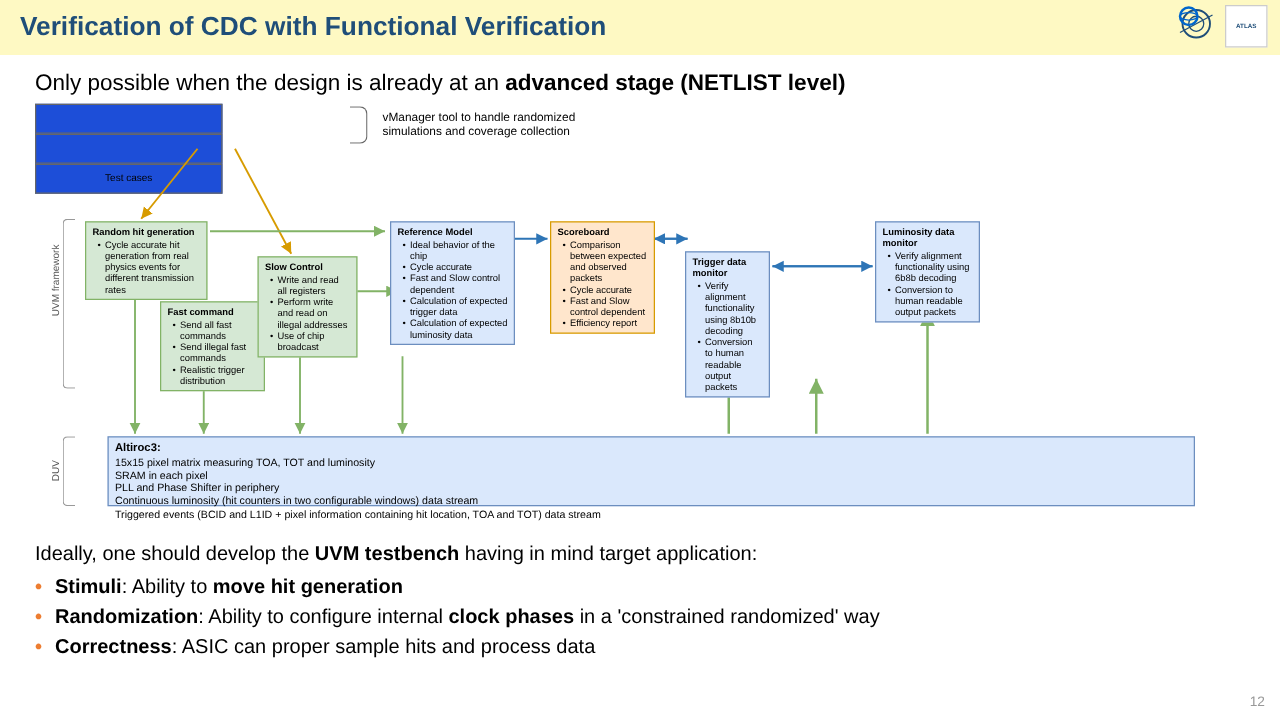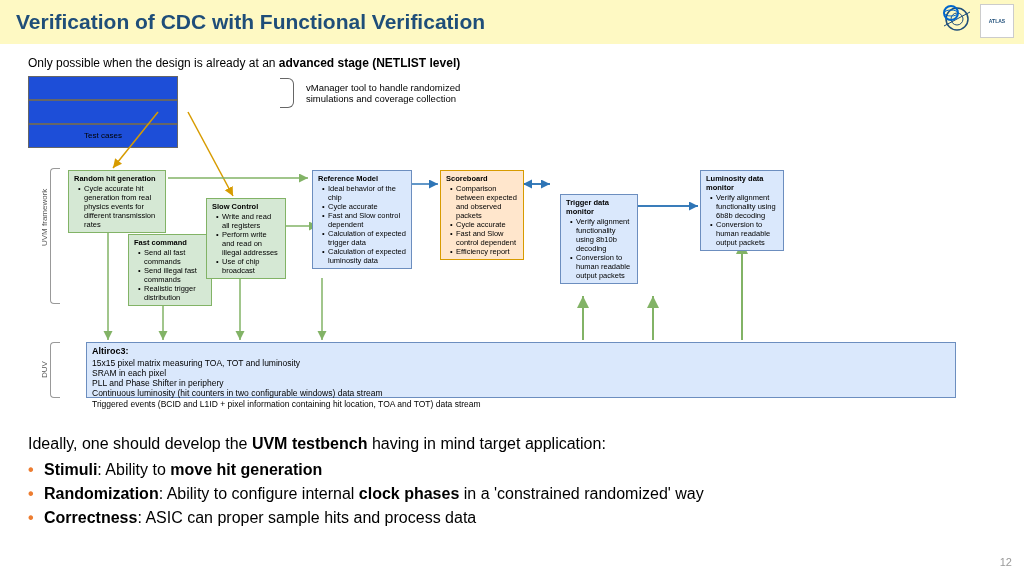--- a/index.html
+++ b/index.html
@@ -2,21 +2,21 @@
 <html><head>
 <meta charset="utf-8">
 <style>
 *{margin:0;padding:0;box-sizing:border-box}
 body{font-family:"Segoe UI",Arial,sans-serif;background:#fff;width:1024px;height:576px;position:relative;overflow:hidden}
 .header{background:#fef9c3;height:44px;display:flex;align-items:center;padding:0 16px}
 .title{color:#1f4e79;font-size:21px;font-weight:700}
 .logos{position:absolute;right:10px;top:4px;display:flex;gap:4px}
 .logo{width:34px;height:34px;background:#fff;border:1px solid #ccc;display:flex;align-items:center;justify-content:center;font-size:7px;color:#1f4e79;font-weight:700}
 .logo.cern{background:transparent;border:none}
-.subtitle{font-size:12px;padding:12px 28px 4px}
+.subtitle{font-size:18px;padding:12px 28px 4px}
 .diagram{position:relative;margin:2px 28px;height:320px}
 .box{position:absolute;border:1px solid #333;padding:3px 5px;font-size:7.5px;line-height:1.2}
 .box .bt{font-weight:700;font-size:7.5px;margin-bottom:1px}
 .box ul{list-style:none;padding-left:4px}
 .box li{position:relative;padding-left:6px}
 .box li:before{content:"•";position:absolute;left:0}
 .testcases{left:90px;top:10px;width:150px;height:24px;background:#1d4ed8;border:1px solid #666;text-align:center;font-size:8px;padding-top:6px}
 .tc2{left:94px;top:6px}
 .tc3{left:98px;top:2px}
 .bracket{position:absolute;left:252px;top:2px;width:14px;height:30px;border:1px solid #666;border-left:none;border-radius:0 6px 6px 0}
@@ -144,21 +144,21 @@
     </div>
   <div class="box orange" style="left:412px;top:94px;width:84px">
       <div class="bt">Scoreboard</div>
       <ul>
         <li>Comparison between expected and observed packets</li>
         <li>Cycle accurate</li>
         <li>Fast and Slow control dependent</li>
         <li>Efficiency report</li>
       </ul>
     </div>
-  <div class="box blue" style="left:532px;top:118px;width:78px">
+  <div class="box blue" style="left:520px;top:118px;width:68px">
       <div class="bt">Trigger data monitor</div>
       <ul>
         <li>Verify alignment functionality using 8b10b decoding</li>
         <li>Conversion to human readable output packets</li>
       </ul>
     </div>
   <div class="box blue" style="left:672px;top:94px;width:84px">
       <div class="bt">Luminosity data monitor</div>
       <ul>
         <li>Verify alignment functionality using 6b8b decoding</li>

